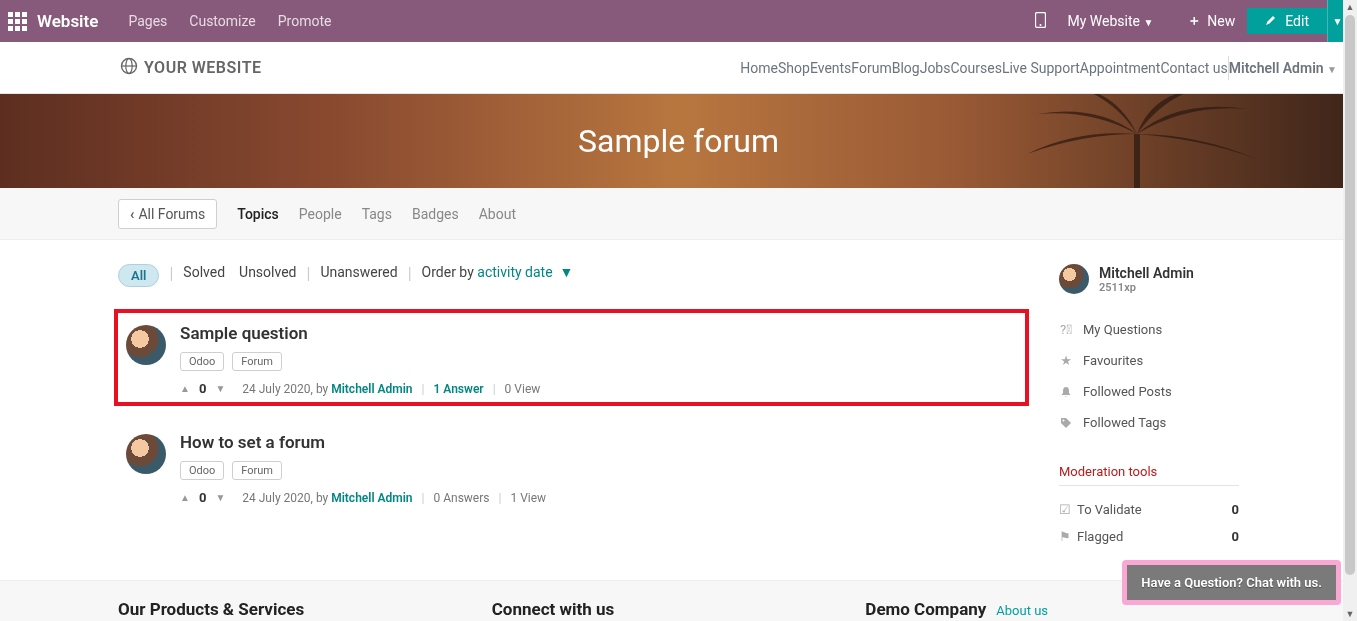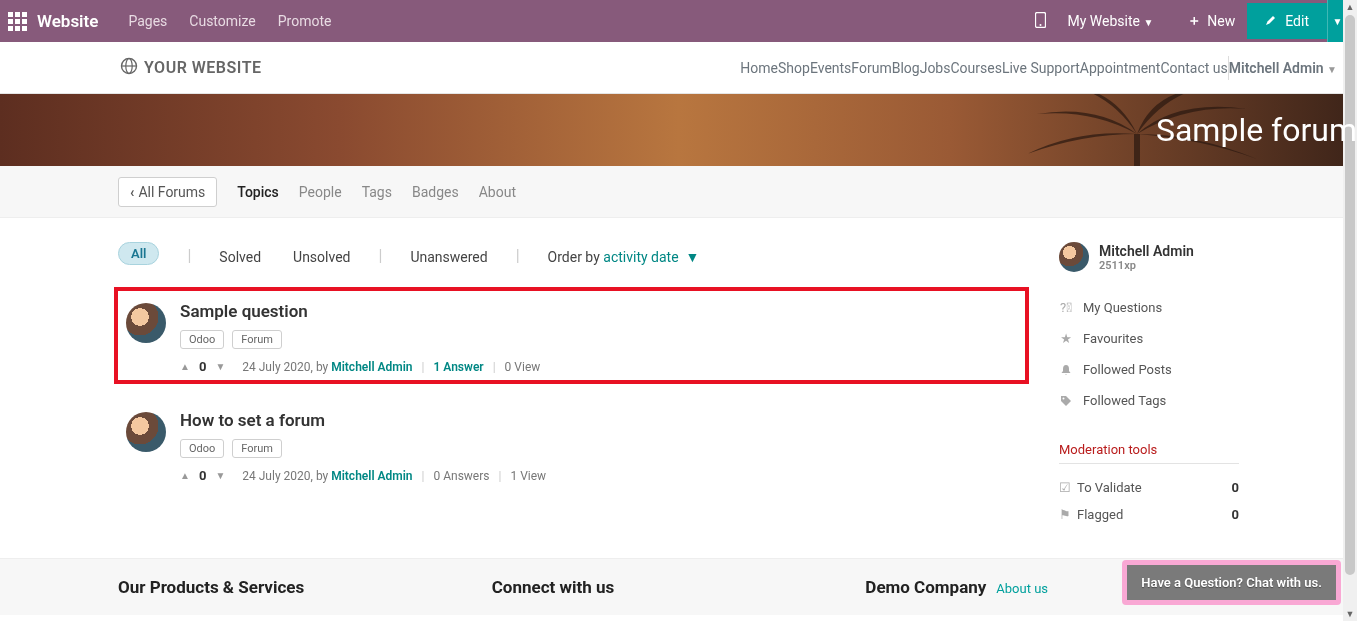--- a/index.html
+++ b/index.html
@@ -8,50 +8,50 @@
 .apps-icon { display: grid; grid-template-columns: repeat(3, 5px); grid-template-rows: repeat(3, 5px); gap: 2px; margin-right: 10px; cursor: pointer; }
 .apps-icon span { background: #fff; width: 5px; height: 5px; }
 .brand { font-size: 17px; font-weight: 600; color: #fff; margin-right: 30px; }
 .topmenu-item { color: #e8dbe3; font-size: 14px; margin-right: 22px; cursor: pointer; }
 .topbar-spacer { flex: 1; }
 .topbar-right { display: flex; align-items: center; height: 42px; }
 .phone-icon { font-size: 14px; margin-right: 22px; cursor: pointer; }
 .mywebsite { color: #fff; font-size: 14px; margin-right: 22px; cursor: pointer; }
 .new-btn { color: #fff; font-size: 14px; margin-right: 0; cursor: pointer; display: flex; align-items: center; padding: 0 12px; height: 42px; }
 .new-btn .plus { font-weight: 700; margin-right: 6px; }
-.edit-btn { background: #00a09d; height: 36px; display: flex; align-items: center; padding: 0 18px; color: #fff; font-size: 14px; cursor: pointer; }
+.edit-btn { background: #00a09d; height: 26px; display: flex; align-items: center; padding: 0 18px; color: #fff; font-size: 14px; cursor: pointer; }
 .edit-btn .pencil { margin-right: 8px; }
 .edit-drop { background: #00a09d; height: 42px; width: 20px; display: flex; align-items: center; justify-content: center; border-left: 1px solid rgba(255,255,255,0.25); cursor: pointer; color: #fff; font-size: 10px; }
 
 .sitebar { background: #fff; border-bottom: 1px solid #e5e5e5; height: 52px; display: flex; align-items: center; padding: 0 20px 0 120px; }
 .sitelogo { display: flex; align-items: center; color: #666; font-size: 16px; font-weight: 600; letter-spacing: 0.5px; }
 .sitelogo .globe { margin-right: 6px; font-size: 16px; }
 .sitenav { margin-left: auto; display: flex; align-items: center; }
 .sitenav-item { color: #6c757d; font-size: 14px; cursor: pointer; }
 .sitenav-divider { width: 1px; height: 24px; background: #dcdcdc; }
 .sitenav-user { color: #6c757d; font-size: 14px; font-weight: 600; cursor: pointer; }
 
-.hero { height: 72px; display: flex; align-items: center; justify-content: flex-end; position: relative; background: linear-gradient(90deg, #5d2e20 0%, #8a4a30 25%, #b8763f 50%, #9a5a35 70%, #3d2419 100%); overflow: hidden; }
+.hero { height: 94px; display: flex; align-items: center; justify-content: center; position: relative; background: linear-gradient(90deg, #5d2e20 0%, #8a4a30 25%, #b8763f 50%, #9a5a35 70%, #3d2419 100%); overflow: hidden; }
 .hero-title { color: #fff; font-size: 32px; font-weight: 400; z-index: 1; }
 .palm { position: absolute; right: 80px; top: -10px; width: 280px; height: 120px; opacity: 0.7; }
 
 .forum-tabs { background: #f7f7f7; height: 52px; display: flex; align-items: center; padding: 0 118px; border-bottom: 1px solid #eee; }
 .allforums-btn { border: 1px solid #cfcfcf; background: #fff; border-radius: 3px; padding: 6px 11px; margin-right: 20px; font-size: 14px; color: #555; cursor: pointer; display: inline-flex; align-items: center; }
 .allforums-btn .chev { margin-right: 4px; font-weight: 700; }
 .tab-item { font-size: 14px; color: #888; margin-right: 20px; cursor: pointer; }
 .tab-item.active { color: #222; font-weight: 500; }
 .search-wrap { margin-left: auto; display: flex; }
 .search-input { border: 1px solid #d0d0d0; border-right: none; border-radius: 3px 0 0 3px; padding: 7px 12px; width: 205px; font-size: 14px; outline: none; }
 .search-btn { background: #00a09d; border: 1px solid #00a09d; border-radius: 0 3px 3px 0; width: 36px; display: flex; align-items: center; justify-content: center; color: #fff; cursor: pointer; }
 
 .body-wrap { display: flex; padding: 24px 118px 30px; gap: 30px; }
 .main-col { flex: 1; }
 .side-col { width: 180px; flex-shrink: 0; }
 
-.filter-row { display: flex; align-items: flex-end; margin-bottom: 22px; gap: 18px; }
+.filter-row { display: flex; align-items: flex-start; margin-bottom: 22px; }
 .pill { background: #cfe8ef; border: 1px solid #a8d3de; border-radius: 14px; padding: 3px 12px; font-size: 13px; color: #1a7691; font-weight: 600; cursor: pointer; }
 .fsep { color: #ccc; margin: 0 10px; }
 .flink { font-size: 14px; color: #444; cursor: pointer; }
 .order-by { font-size: 14px; color: #444; }
 .order-by .teal { color: #008784; cursor: pointer; }
 .ask-btn { margin-left: auto; background: #00a09d; color: #fff; border: none; border-radius: 3px; padding: 9px 45px; font-size: 14px; cursor: pointer; }
 
 .post { display: flex; gap: 14px; margin-bottom: 22px; padding: 8px; position: relative; }
 .post.highlighted { border: 4px solid #e81123; padding: 10px 8px 6px; margin-left: -4px; margin-bottom: 18px; }
 .avatar { width: 40px; height: 40px; border-radius: 50%; background: radial-gradient(circle at 35% 35%, #f4c8a0 0 24%, #6b4a3a 24% 50%, #3a5a6a 50% 100%); flex-shrink: 0; margin-top: 2px; }

